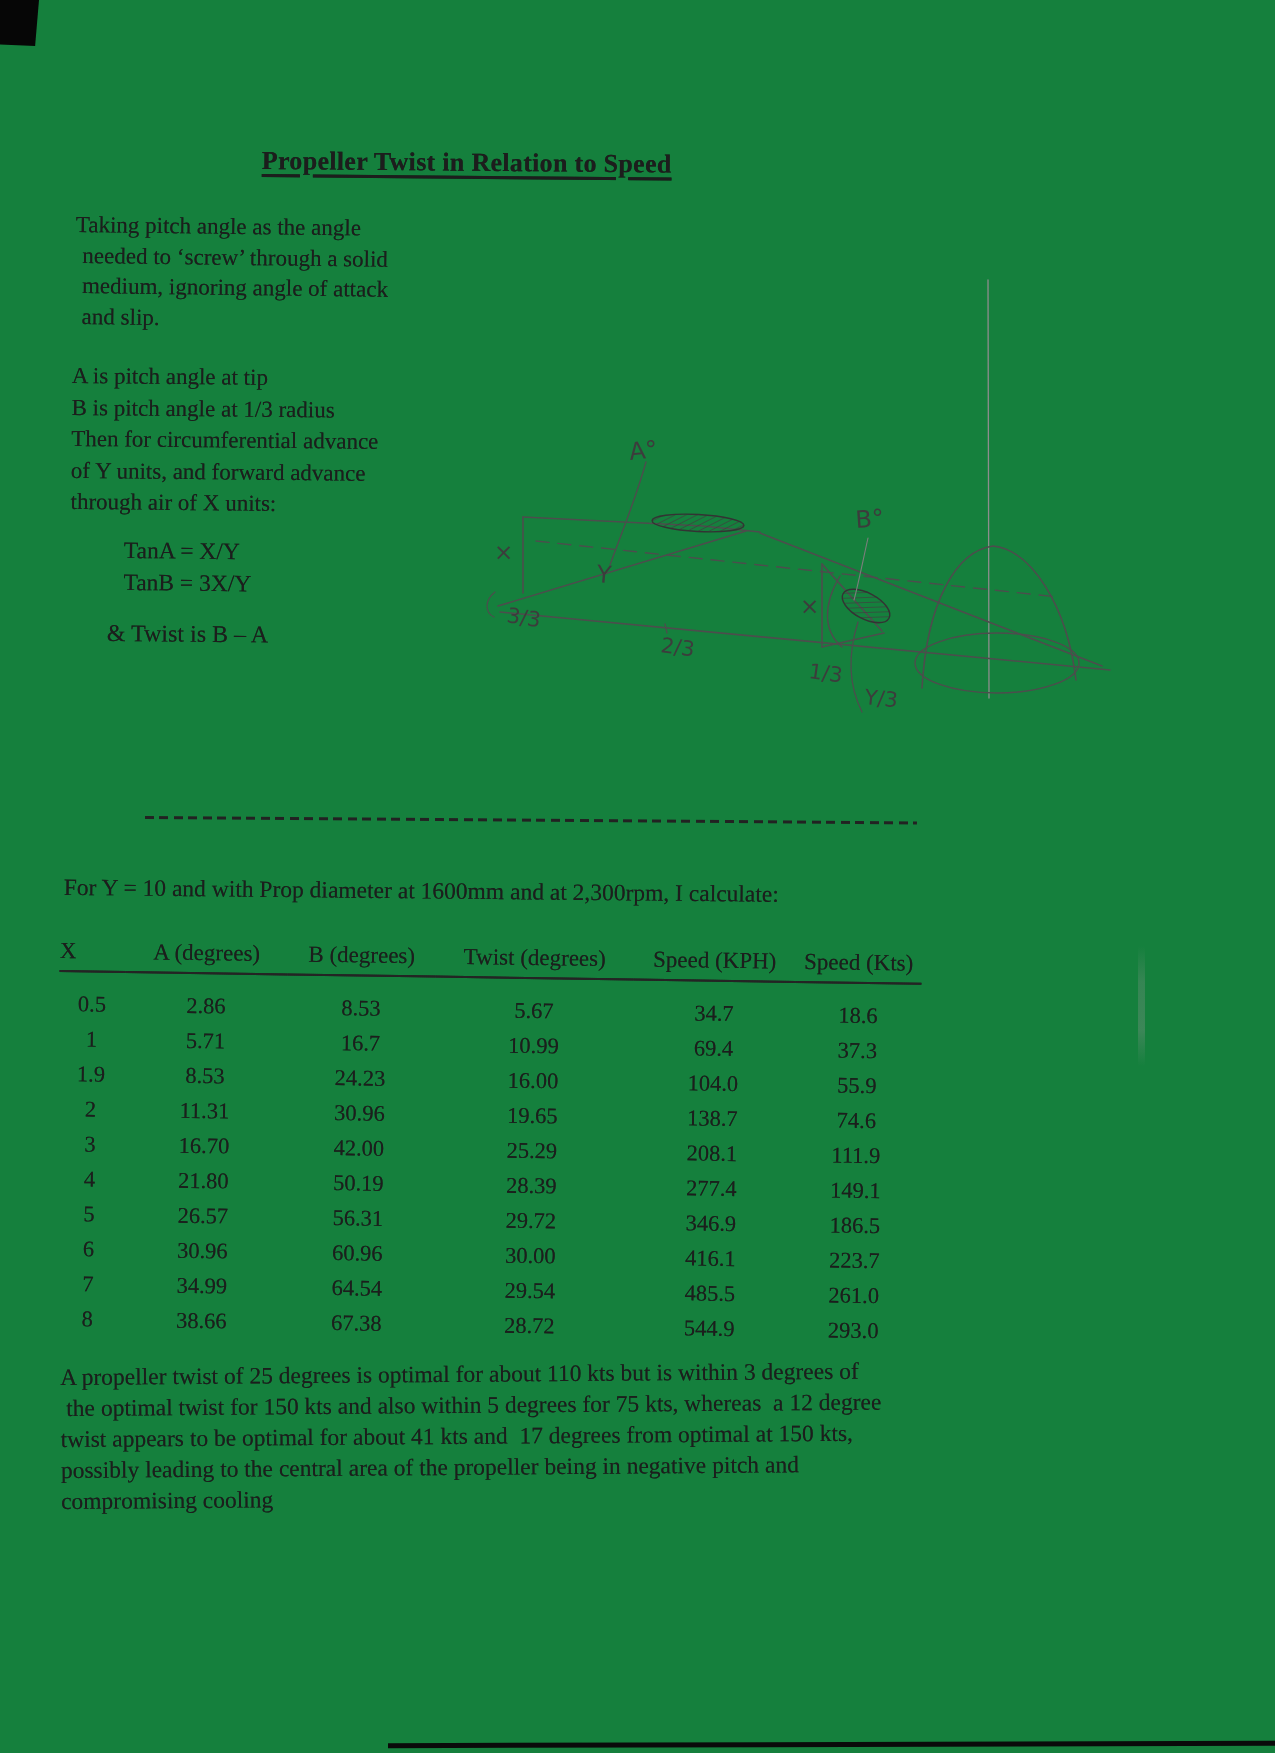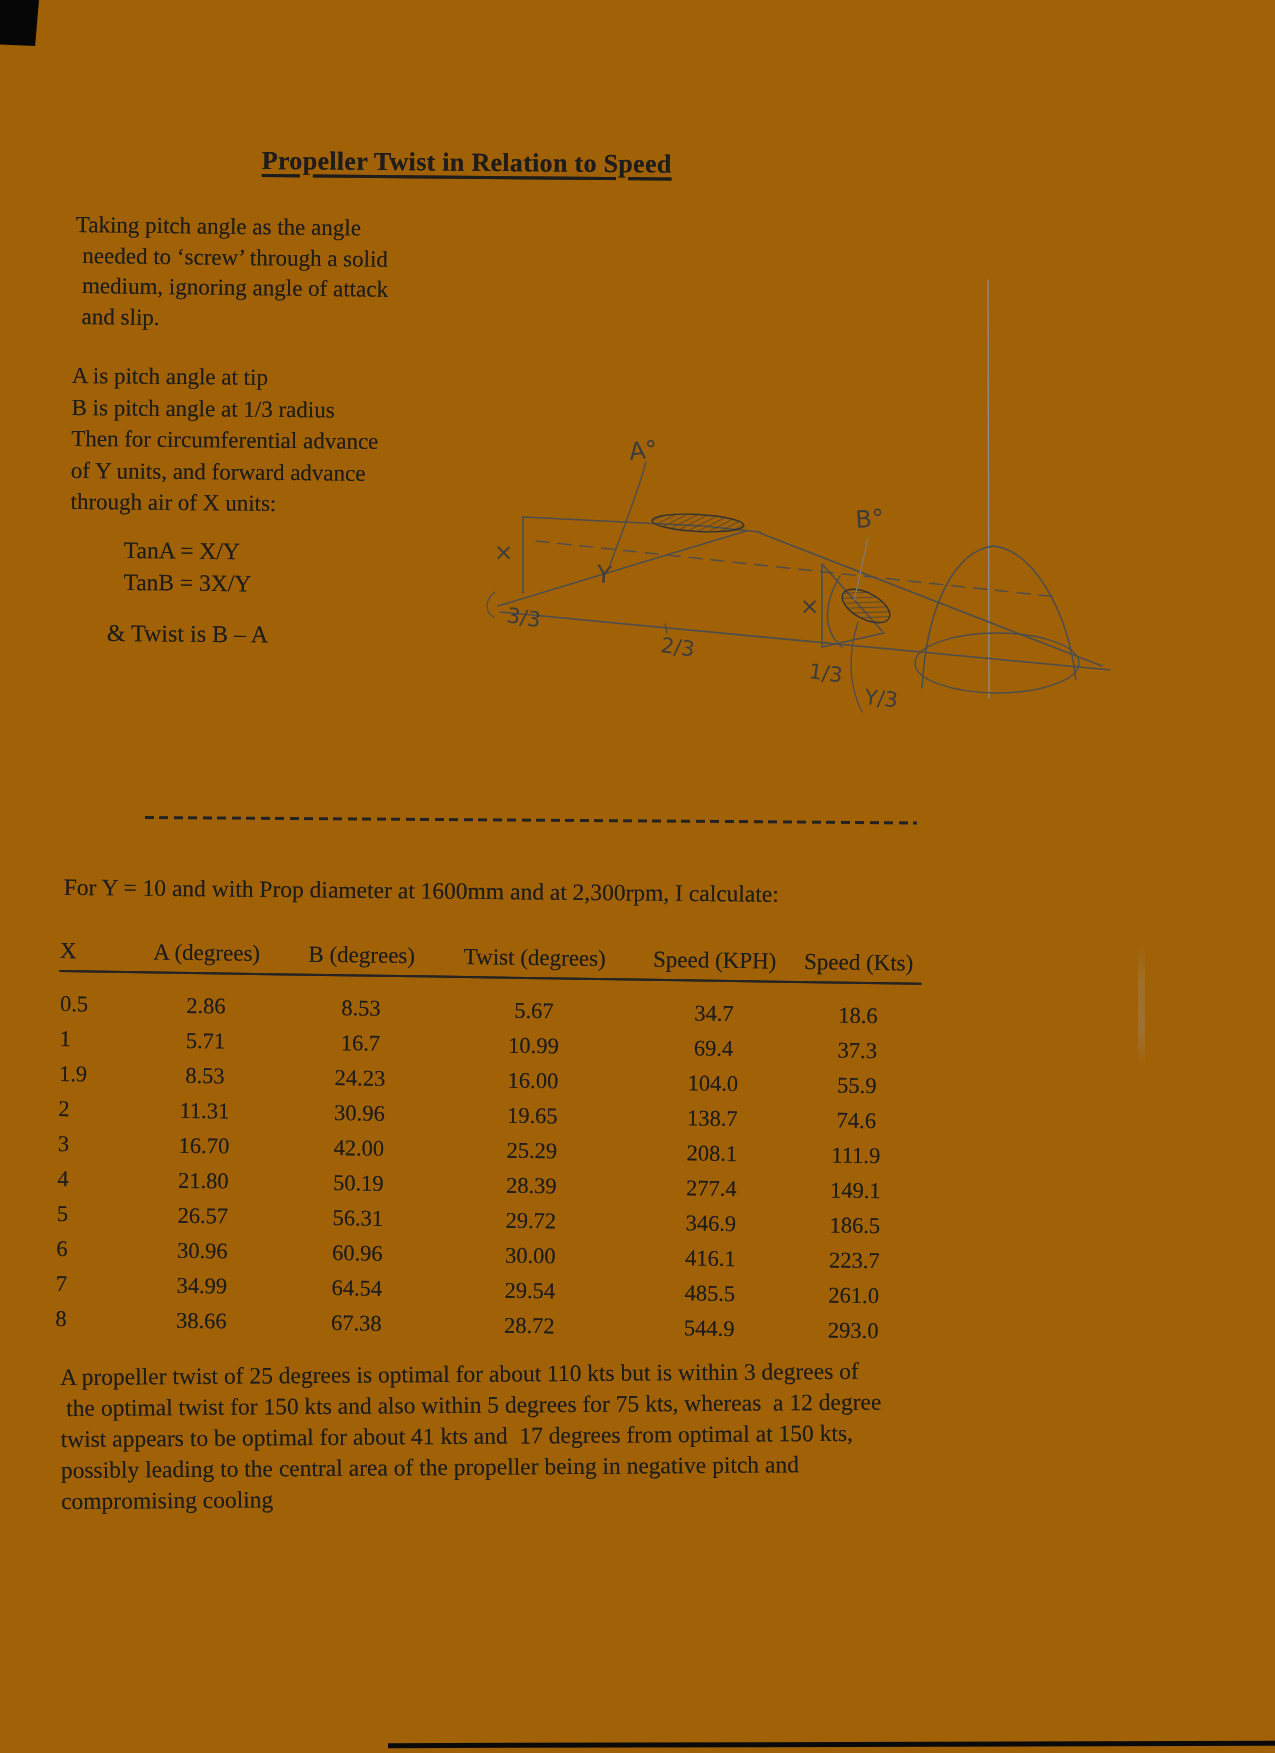--- a/index.html
+++ b/index.html
@@ -1,18 +1,18 @@
 <!DOCTYPE html>
 <html><head>
 <meta charset="utf-8">
 <style>
   html,body { margin:0; padding:0; background:#e8e8e8; }
   .page {
     position:relative; width:1275px; height:1753px;
-    background:#a16207;
+    background:#15803d;
     font-family:"Liberation Serif", serif;
     color:#1d1d1d; overflow:hidden;
   }
   .abs { position:absolute; }
   .line { white-space:pre; }
 
   .title {
     left:262px; top:146px; font-size:26px; font-weight:bold;
     text-decoration:underline; text-decoration-thickness:2.5px; text-underline-offset:5px;
     letter-spacing:.3px; transform:rotate(.5deg); transform-origin:left top;
@@ -36,21 +36,21 @@
     position:absolute; left:60px; top:938px; border-collapse:collapse;
     font-size:22.5px; transform:rotate(.85deg); transform-origin:left top;
     text-shadow:0 0 .3px rgba(0,0,0,.45);
   }
   table.data th {
     font-weight:normal; font-size:23px; text-align:center;
     border-bottom:2.4px solid #242424; padding:0 0 6px 0;
   }
   table.data th.col0 { text-align:left; }
   table.data td { text-align:center; height:33px; }
-  table.data td.col0 { text-align:left; }
+  table.data td.col0 { text-align:center; }
   table.data tbody tr:first-child td { padding-top:15px; }
   .col0{width:64px;} .col1{width:160px;} .col2{width:146px;}
   .col3{width:196px;} .col4{width:160px;} .col5{width:124px;}
 
   .conclusion { left:60px; top:1362px; font-size:23.5px; line-height:31px; transform:rotate(-.45deg); transform-origin:left top; text-shadow:0 0 .3px rgba(0,0,0,.45); }
 
   .corner-artifact {
     left:0; top:0; width:39px; height:46px; background:#060606;
     clip-path:polygon(0 0,100% 0,90% 100%,0 97%);
   }

